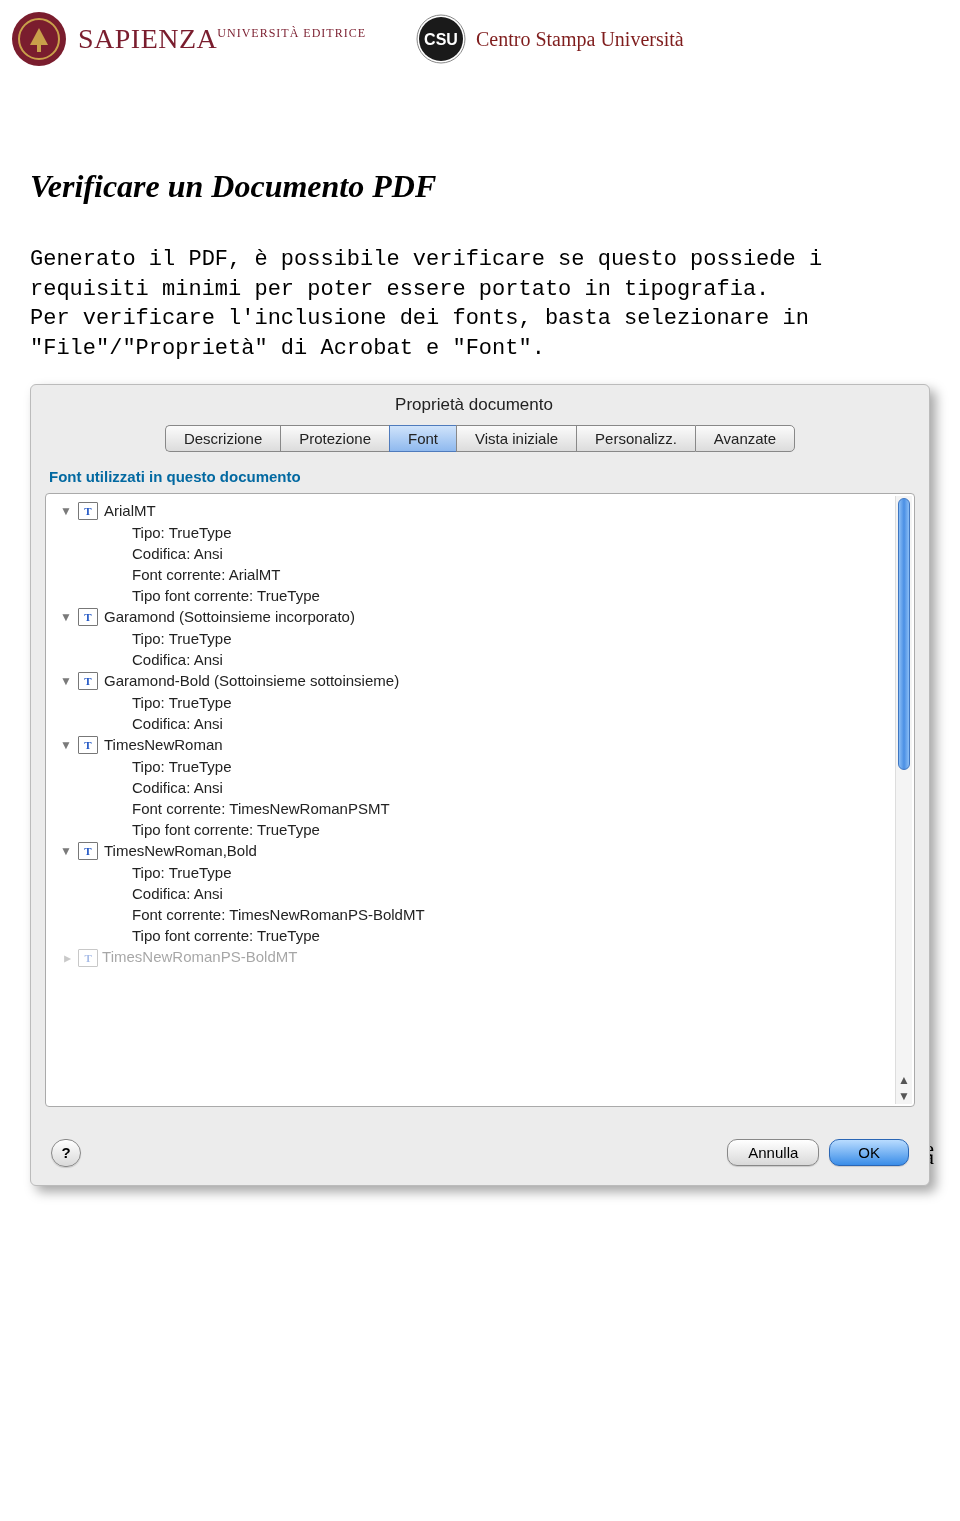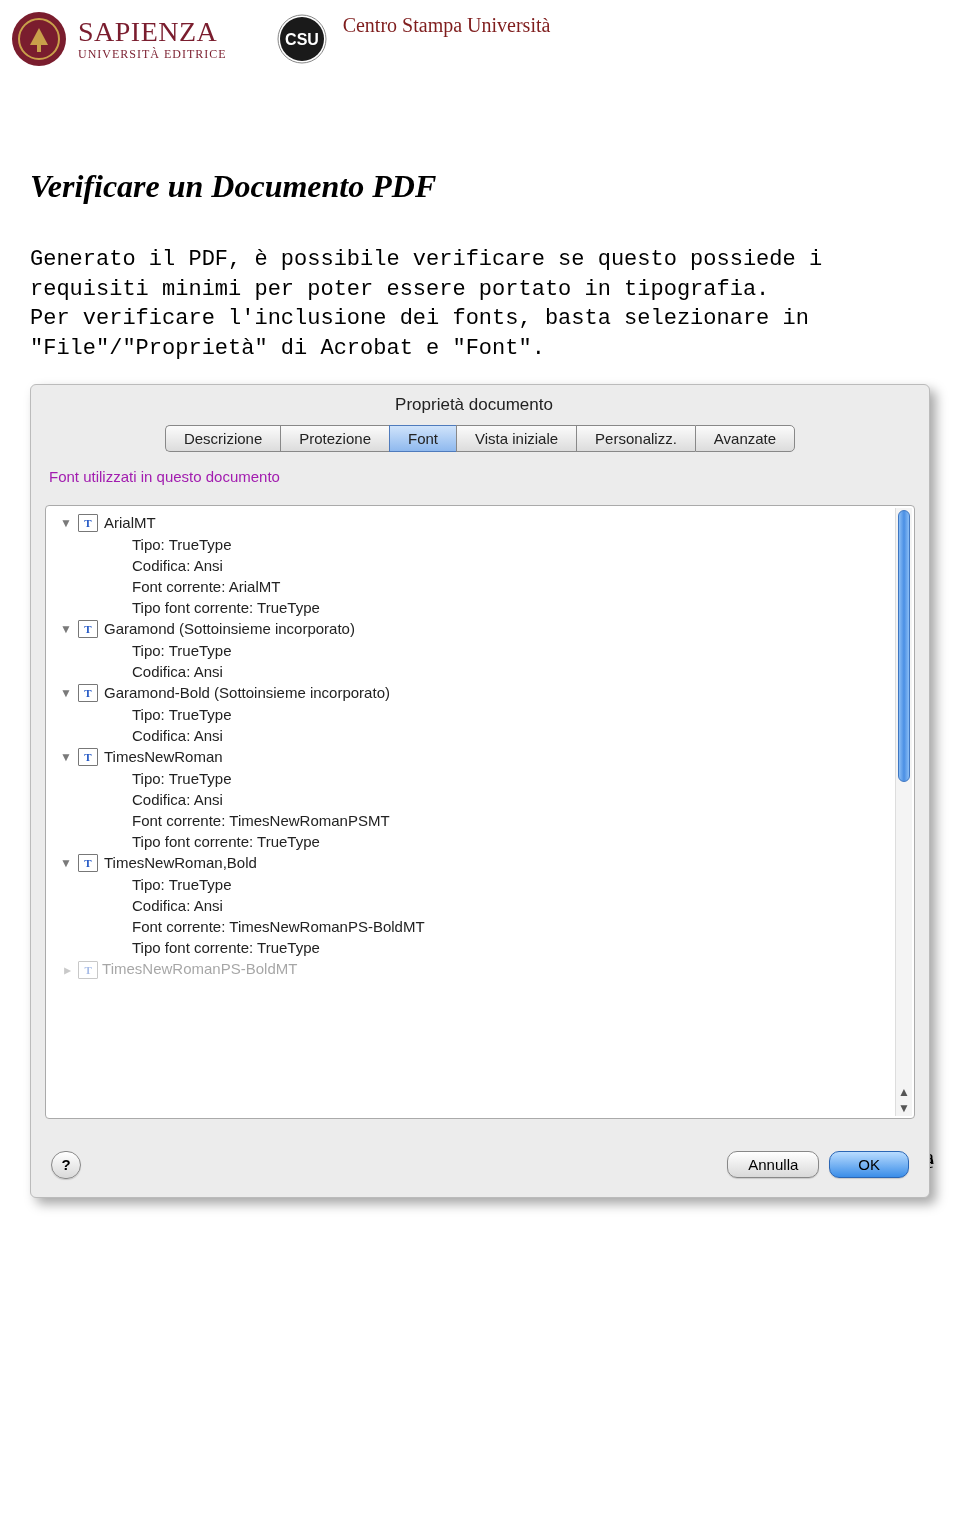--- a/index.html
+++ b/index.html
@@ -20,38 +20,39 @@
     display: flex;
     align-items: center;
     gap: 10px;
   }
   .sapienza-emblem {
     width: 58px;
     height: 58px;
   }
   .sapienza-text {
     display: flex;
-    flex-direction: column;
+    flex-direction: row;
     color: #7a1d2e;
     line-height: 1;
   }
   .sapienza-text .big {
     font-size: 28px;
     font-weight: 400;
     letter-spacing: 0.5px;
     font-family: 'Palatino Linotype', Palatino, serif;
   }
   .sapienza-text .small {
     font-size: 12px;
     letter-spacing: 1px;
     margin-top: 2px;
   }
   .csu-block {
     display: flex;
-    gap: 16px;
+    align-items: center;
+    gap: 10px;
     margin-left: 30px;
   }
   .csu-logo {
     width: 50px;
     height: 50px;
   }
   .csu-label {
     font-size: 20px;
     color: #7f1d1d;
     font-family: 'Palatino Linotype', Palatino, serif;
@@ -110,22 +111,23 @@
   .tab.selected {
     background: linear-gradient(#cfe3fb, #8fb9ee);
     border-color: #4f7bbc;
   }
   .panel {
     background: #ececec;
     padding: 0 14px 14px 14px;
   }
   .panel-label {
     font-size: 15px;
-    color: #a21caf;
-    margin: 4px 0 20px 4px;
+    color: #0369a1;
+    margin: 4px 0 8px 4px;
+    font-weight: bold;
   }
   .list-frame {
     position: relative;
     border: 1px solid #aaa;
     border-radius: 4px;
     background: #fff;
     padding: 6px 0;
     height: 600px;
     overflow: hidden;
   }
@@ -306,21 +308,21 @@
                 </div>
                 <div class="font-details">
                   <div>Tipo: TrueType</div>
                   <div>Codifica: Ansi</div>
                 </div>
               </div>
               <div class="font-item">
                 <div class="font-row">
                   <span class="disclosure">▼</span>
                   <span class="font-icon">T</span>
-                  <span class="font-name">Garamond-Bold (Sottoinsieme incorporato)</span>
+                  <span class="font-name">Garamond-Bold (Sottoinsieme sottoinsieme)</span>
                 </div>
                 <div class="font-details">
                   <div>Tipo: TrueType</div>
                   <div>Codifica: Ansi</div>
                 </div>
               </div>
               <div class="font-item">
                 <div class="font-row">
                   <span class="disclosure">▼</span>
                   <span class="font-icon">T</span>

